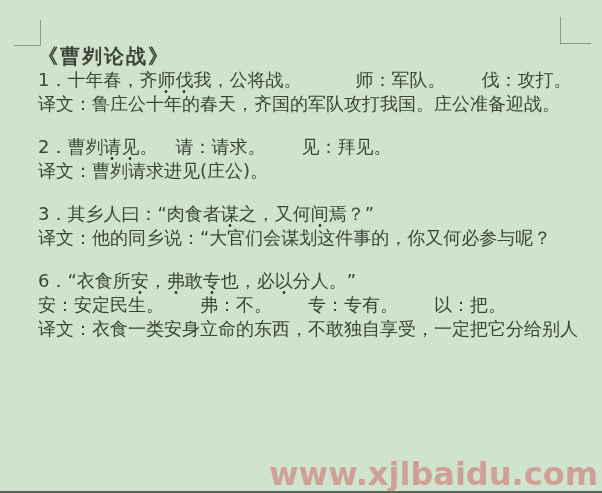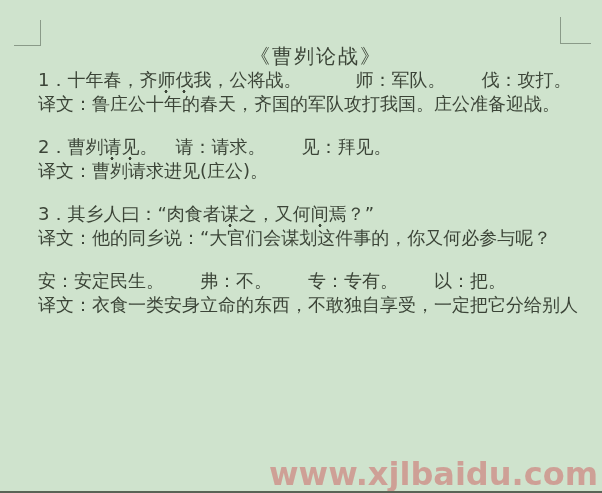--- a/index.html
+++ b/index.html
@@ -21,25 +21,26 @@
     left:560px;top:17px;width:30px;height:26px;
     border-left:1px solid #8a9a88;
     border-bottom:1px solid #8a9a88;
   }
   .content{
     position:absolute;
     left:38px;top:44px;right:8px;bottom:0;
     overflow:hidden;
   }
   .doc-title{
-    text-align:center;
+    text-align:left;
     font-size:20px;
     letter-spacing:2px;
     line-height:24px;
     margin-bottom:0;
+    font-weight:bold;
   }
   .para{margin:0 0 19px 0;}
   .line{
     font-size:18px;
     line-height:24px;
     white-space:nowrap;
   }
   .emph{
     background-image:radial-gradient(circle at center,#3b4437 1.4px,rgba(0,0,0,0) 1.6px);
     background-size:1em 5px;
@@ -81,20 +82,21 @@
           <div class="line"><span class="">2．曹刿</span><span class="emph">请见</span><span class="">。　请：请求。　　见：拜见。</span></div>
           <div class="line"><span class="">译文：曹刿请求进见(庄公)。</span></div>
         </div>
         <div class="para">
           <div class="line"><span class="">3．其乡人曰：“肉食者</span><span class="emph">谋</span><span class="">之，又何</span><span class="emph">间</span><span class="">焉？”</span></div>
           <div class="line"><span class="">译文：他的同乡说：“大官们会谋划这件事的，你又何必参与呢？</span></div>
         </div>
         <div class="para">
         </div>
         <div class="para">
+          <div class="line"><span class="">6．“衣食所</span><span class="emph">安</span><span class="">，</span><span class="emph">弗</span><span class="">敢</span><span class="emph">专</span><span class="">也，必</span><span class="emph">以</span><span class="">分人。”</span></div>
           <div class="line"><span class="">安：安定民生。　　弗：不。　　专：专有。　　以：把。</span></div>
           <div class="line"><span class="">译文：衣食一类安身立命的东西，不敢独自享受，一定把它分给别人</span></div>
         </div>
       </div>
   </div>
 
   <div class="watermark">www.xjlbaidu.com</div>
   <div class="bottom-bar"></div>
 </div>
 

